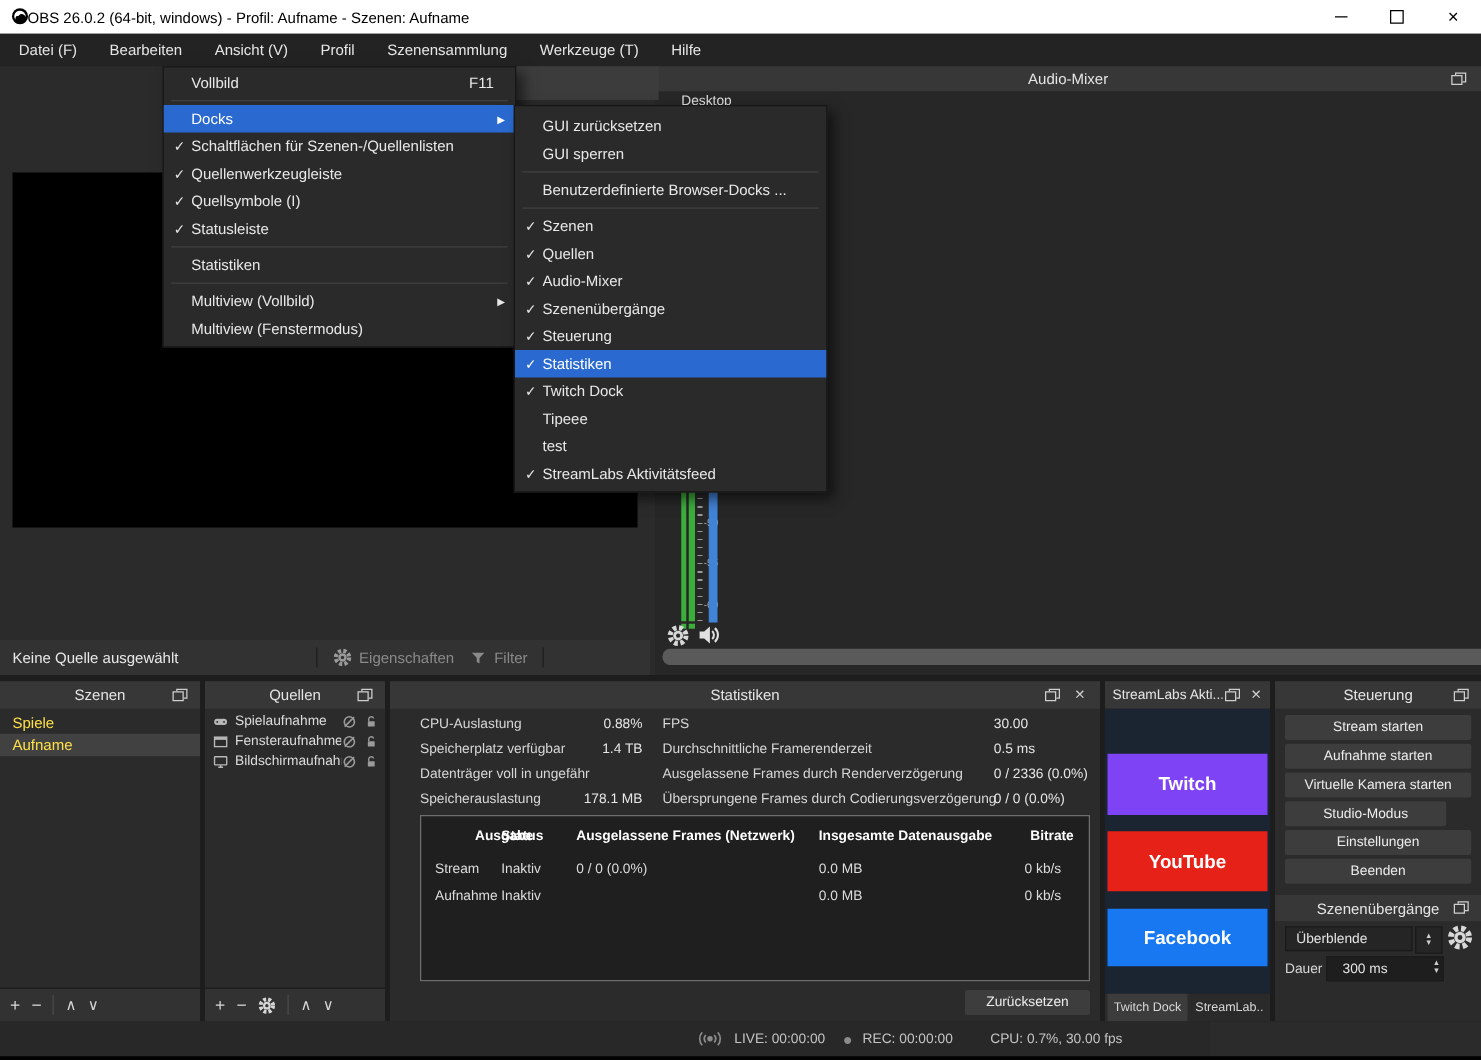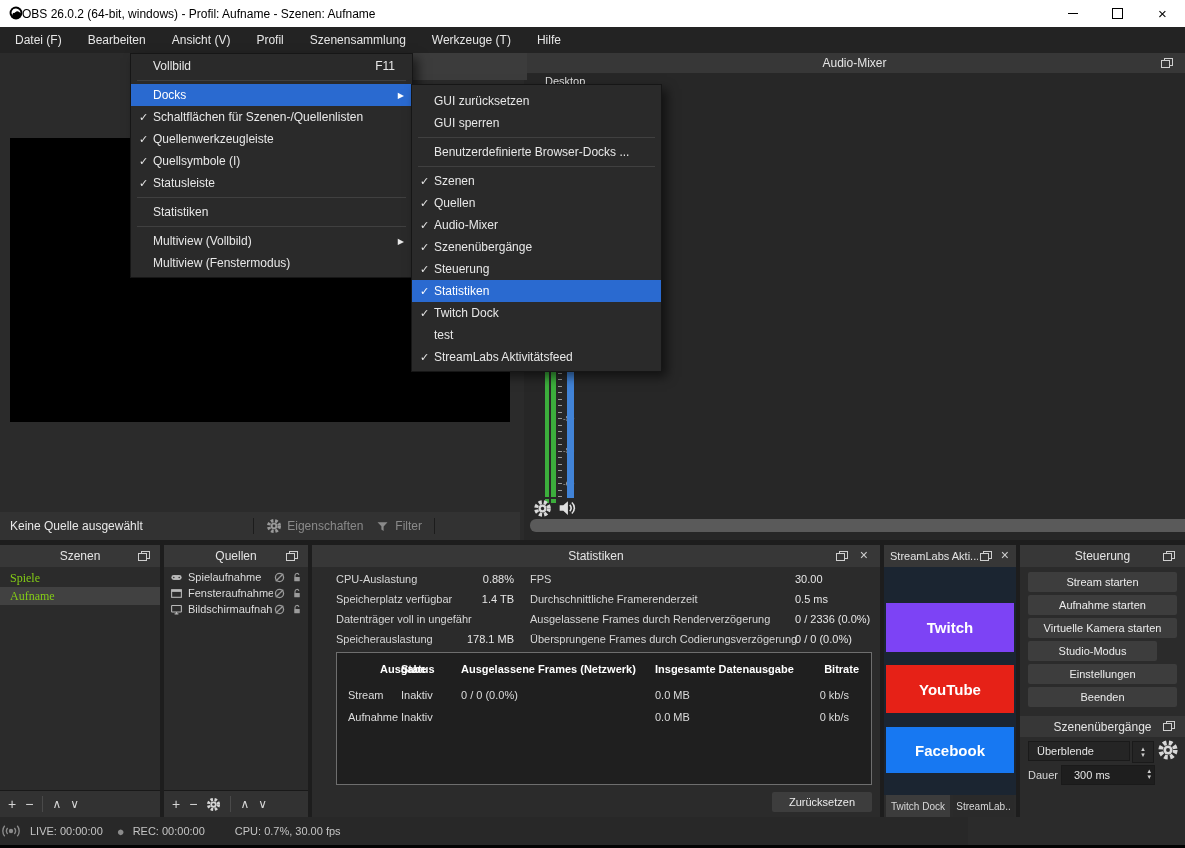--- a/index.html
+++ b/index.html
@@ -36,21 +36,21 @@
   .menu{position:absolute;background:#2a2a2a;border:1px solid #161616;box-shadow:5px 5px 10px rgba(0,0,0,.55);
         z-index:90;padding:1px 0 3px 0;}
   .mi{display:flex;align-items:center;height:22px;padding:0 8px;color:#e8e8e8;font-size:12px;white-space:nowrap;}
   .mi .chk{width:14px;font-size:11px;flex:none;}
   .mi .lbl{flex:1;overflow:hidden;}
   .mi .sc{margin-left:12px;}
   .mi .ar{width:9px;text-align:right;font-size:8px;flex:none;}
   .mi.hl{color:#fff;}
   .msep{height:1px;background:#404040;margin:3px 6px;}
   
-  .scene-row{height:18px;line-height:18px;padding-left:10px;color:#84cc16;font-size:12px;font-family:Liberation Serif, serif;}
+  .scene-row{height:18px;line-height:18px;padding-left:10px;color:#fde047;font-size:12px;}
   .scene-row.sel{background:#414141;}
   .src-row{height:16px;display:flex;align-items:center;color:#dcdcdc;font-size:11px;padding:0 5px 0 6px;}
   .src-row .nm{flex:1;margin-left:5px;white-space:nowrap;overflow:hidden;}
   
   .stat-lbl{position:absolute;color:#d6d6d6;font-size:11px;white-space:nowrap;}
   .stat-val{position:absolute;color:#e6e6e6;font-size:11px;white-space:nowrap;}
   .stbl{position:absolute;left:24px;top:107px;width:534px;height:131px;background:#1f1f1f;border:1px solid #6e6e6e;}
   .th{position:absolute;top:10px;color:#fff;font-weight:bold;font-size:11px;white-space:nowrap;}
   .td{position:absolute;color:#dcdcdc;font-size:11px;white-space:nowrap;}
   
@@ -58,21 +58,21 @@
           display:flex;align-items:center;justify-content:center;}
   .sl-tab{height:22px;font-size:10px;color:#d8d8d8;display:flex;align-items:center;justify-content:center;
           overflow:hidden;white-space:nowrap;}
   
   .inputbox{position:absolute;background:#252525;border:1px solid #1a1a1a;color:#e4e4e4;font-size:11px;
             display:flex;align-items:center;}
   .spincol{display:flex;flex-direction:column;align-items:center;justify-content:center;line-height:6px;
            font-size:7px;color:#cfcfcf;}
   
   .statusbar{position:absolute;left:0;top:817px;width:968px;height:28px;background:#282828;
-             display:flex;align-items:center;padding-right:70px;box-sizing:border-box;
+             display:flex;align-items:center;justify-content:flex-end;padding-right:70px;box-sizing:border-box;
              gap:8px;color:#c4c4c4;font-size:11px;}
   svg{display:block;}
 </style>
 </head>
 <body>
 
 <div id="app">
 
   <div class="titlebar">
     <span class="abs" style="left:9px;top:6px;">
@@ -480,20 +480,24 @@
     <div class="mi hl" style="background: rgb(42, 106, 208);">
       <span class="chk">✓</span>
       <span class="lbl">Statistiken</span>
     </div>
     <div class="mi">
       <span class="chk">✓</span>
       <span class="lbl">Twitch Dock</span>
     </div>
     <div class="mi">
       <span class="chk"></span>
+      <span class="lbl">Tipeee</span>
+    </div>
+    <div class="mi">
+      <span class="chk"></span>
       <span class="lbl">test</span>
     </div>
     <div class="mi">
       <span class="chk">✓</span>
       <span class="lbl">StreamLabs Aktivitätsfeed</span>
     </div>
   </div>
 
 </div>
 

